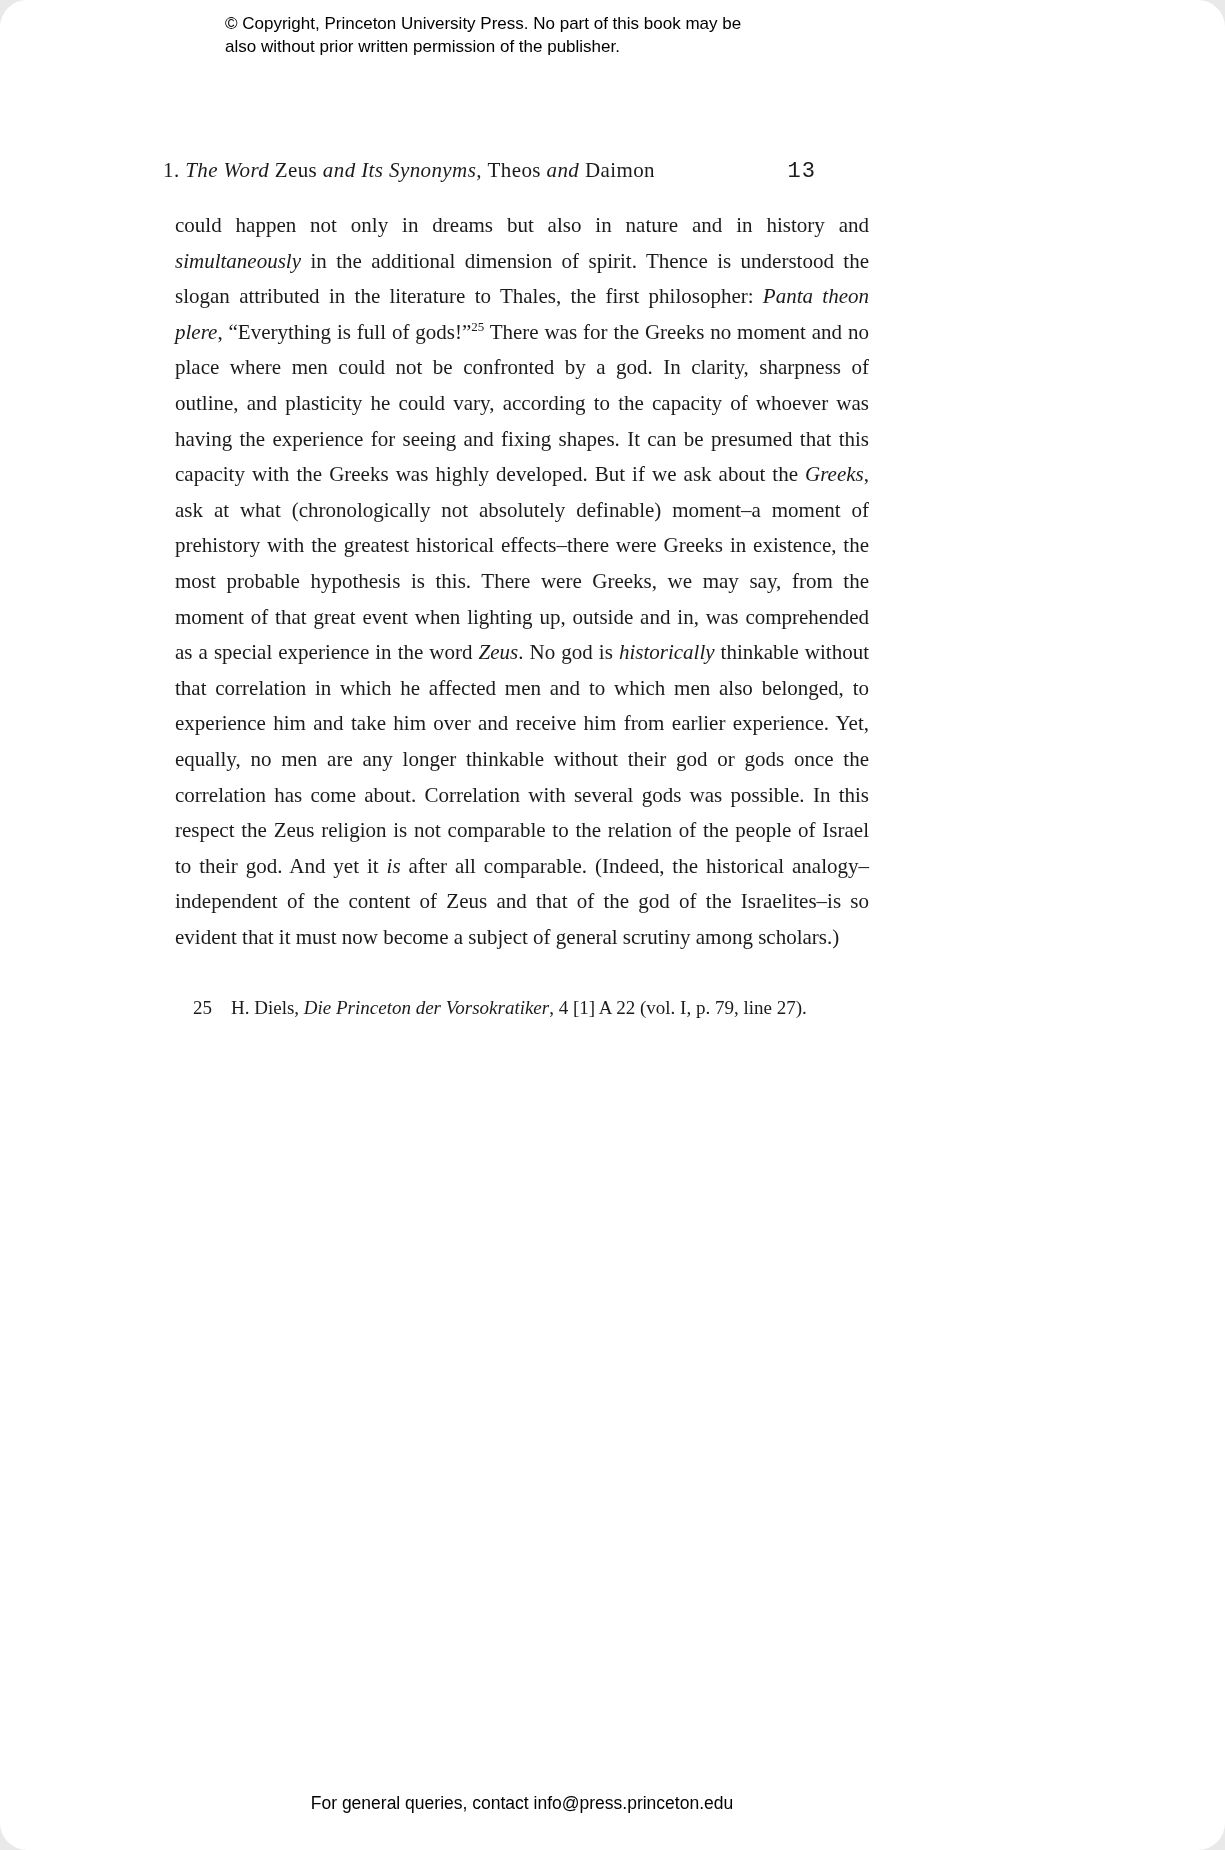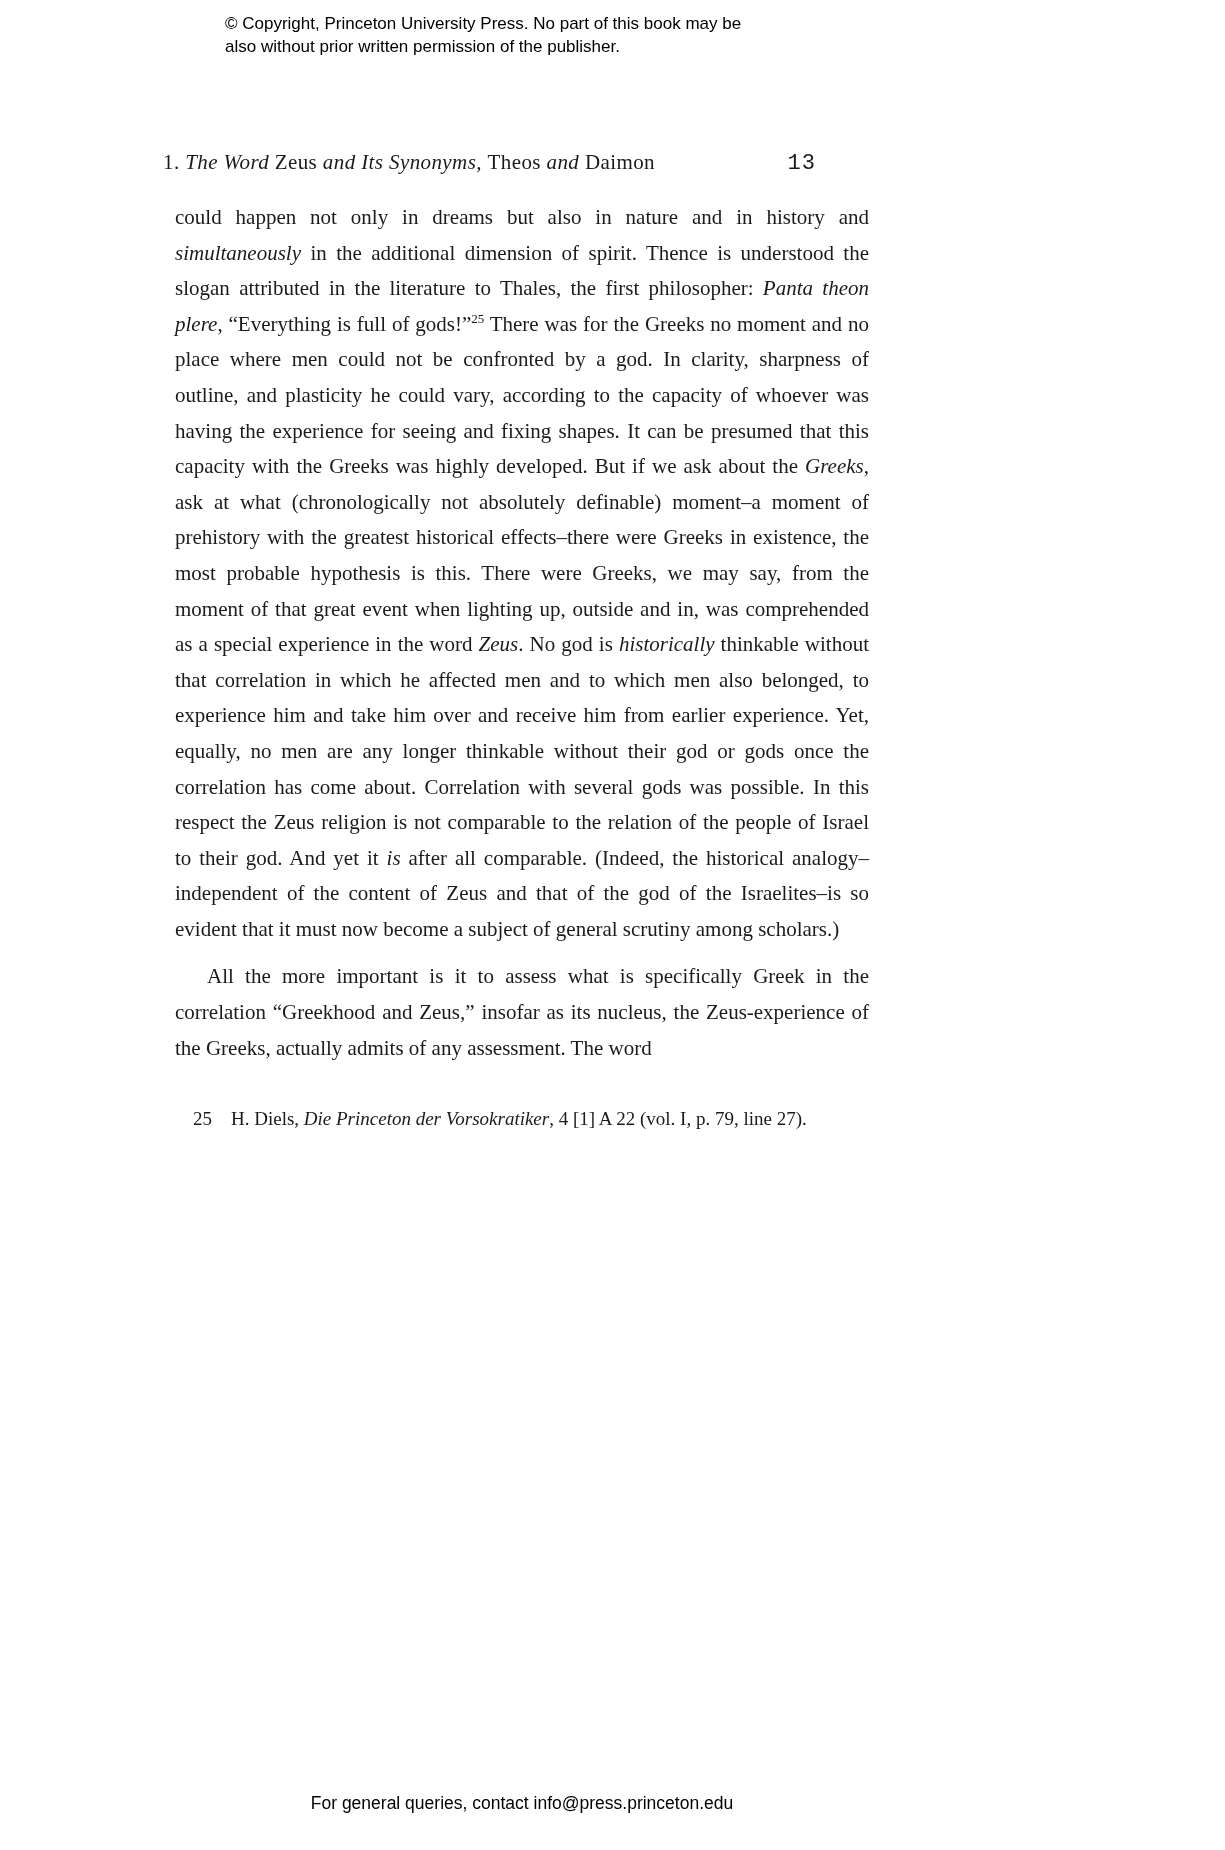--- a/index.html
+++ b/index.html
@@ -9,35 +9,36 @@
   }
   .page {
     position: relative;
     width: 1225px;
     height: 1850px;
     margin: 0 auto;
     background: #ffffff;
     font-family: "Liberation Serif", serif;
     color: #1b1b1b;
     overflow: hidden;
+    border-radius: 27px;
   }
   .copyright {
     position: absolute;
     left: 225px;
     top: 12px;
     width: 620px;
     font-family: "Liberation Sans", sans-serif;
     font-size: 17px;
     line-height: 23px;
     color: #000000;
   }
   .content {
     position: absolute;
     left: 163px;
-    top: 150px;
+    top: 158px;
     width: 718px;
   }
   .running-head {
     display: flex;
     align-items: baseline;
     font-size: 21px;
     letter-spacing: 0.4px;
     color: #1b1b1b;
     margin-bottom: 24px;
     white-space: pre-wrap;
@@ -100,21 +101,20 @@
 
   <div class="content">
 
     <div class="running-head">
       <span class="head-title"><span>1. </span><span class="it">The Word </span><span>Zeus </span><span class="it">and Its Synonyms, </span><span>Theos </span><span class="it">and </span><span>Daimon</span></span>
       <span class="folio">13</span>
     </div>
 
     <div class="body-text">
       <p class="para"><span>could happen not only in dreams but also in nature and in history and </span><span class="it">simultaneously</span><span> in the additional dimension of spirit. Thence is understood the slogan attributed in the literature to Thales, the first philosopher: </span><span class="it">Panta theon plere</span><span>, “Everything is full of gods!”</span><sup>25</sup><span> There was for the Greeks no moment and no place where men could not be confronted by a god. In clarity, sharpness of outline, and plasticity he could vary, according to the capacity of whoever was having the experience for seeing and fixing shapes. It can be presumed that this capacity with the Greeks was highly developed. But if we ask about the </span><span class="it">Greeks</span><span>, ask at what (chronologically not absolutely definable) moment–a moment of prehistory with the greatest historical effects–there were Greeks in existence, the most probable hypothesis is this. There were Greeks, we may say, from the moment of that great event when lighting up, outside and in, was comprehended as a special experience in the word </span><span class="it">Zeus</span><span>. No god is </span><span class="it">historically</span><span> thinkable without that correlation in which he affected men and to which men also belonged, to experience him and take him over and receive him from earlier experience. Yet, equally, no men are any longer thinkable without their god or gods once the correlation has come about. Correlation with several gods was possible. In this respect the Zeus religion is not comparable to the relation of the people of Israel to their god. And yet it </span><span class="it">is</span><span> after all comparable. (Indeed, the historical analogy–independent of the content of Zeus and that of the god of the Israelites–is so evident that it must now become a subject of general scrutiny among scholars.)</span></p>
-      <p class="para indent"><span>All the more important is it to assess what is specifically Greek in the correlation “Greekhood and Zeus,” insofar as its nucleus, the Zeus-experience of the Greeks, actually admits of any assessment. The word</span></p>
     </div>
 
     <div class="footnote"><span>25 H. Diels, </span><span class="it">Die Princeton der Vorsokratiker</span><span>, 4 [1] A 22 (vol. I, p. 79, line 27).</span></div>
 
   </div>
 
   <div class="footer">For general queries, contact info@press.princeton.edu</div>
 
 </div>
 

